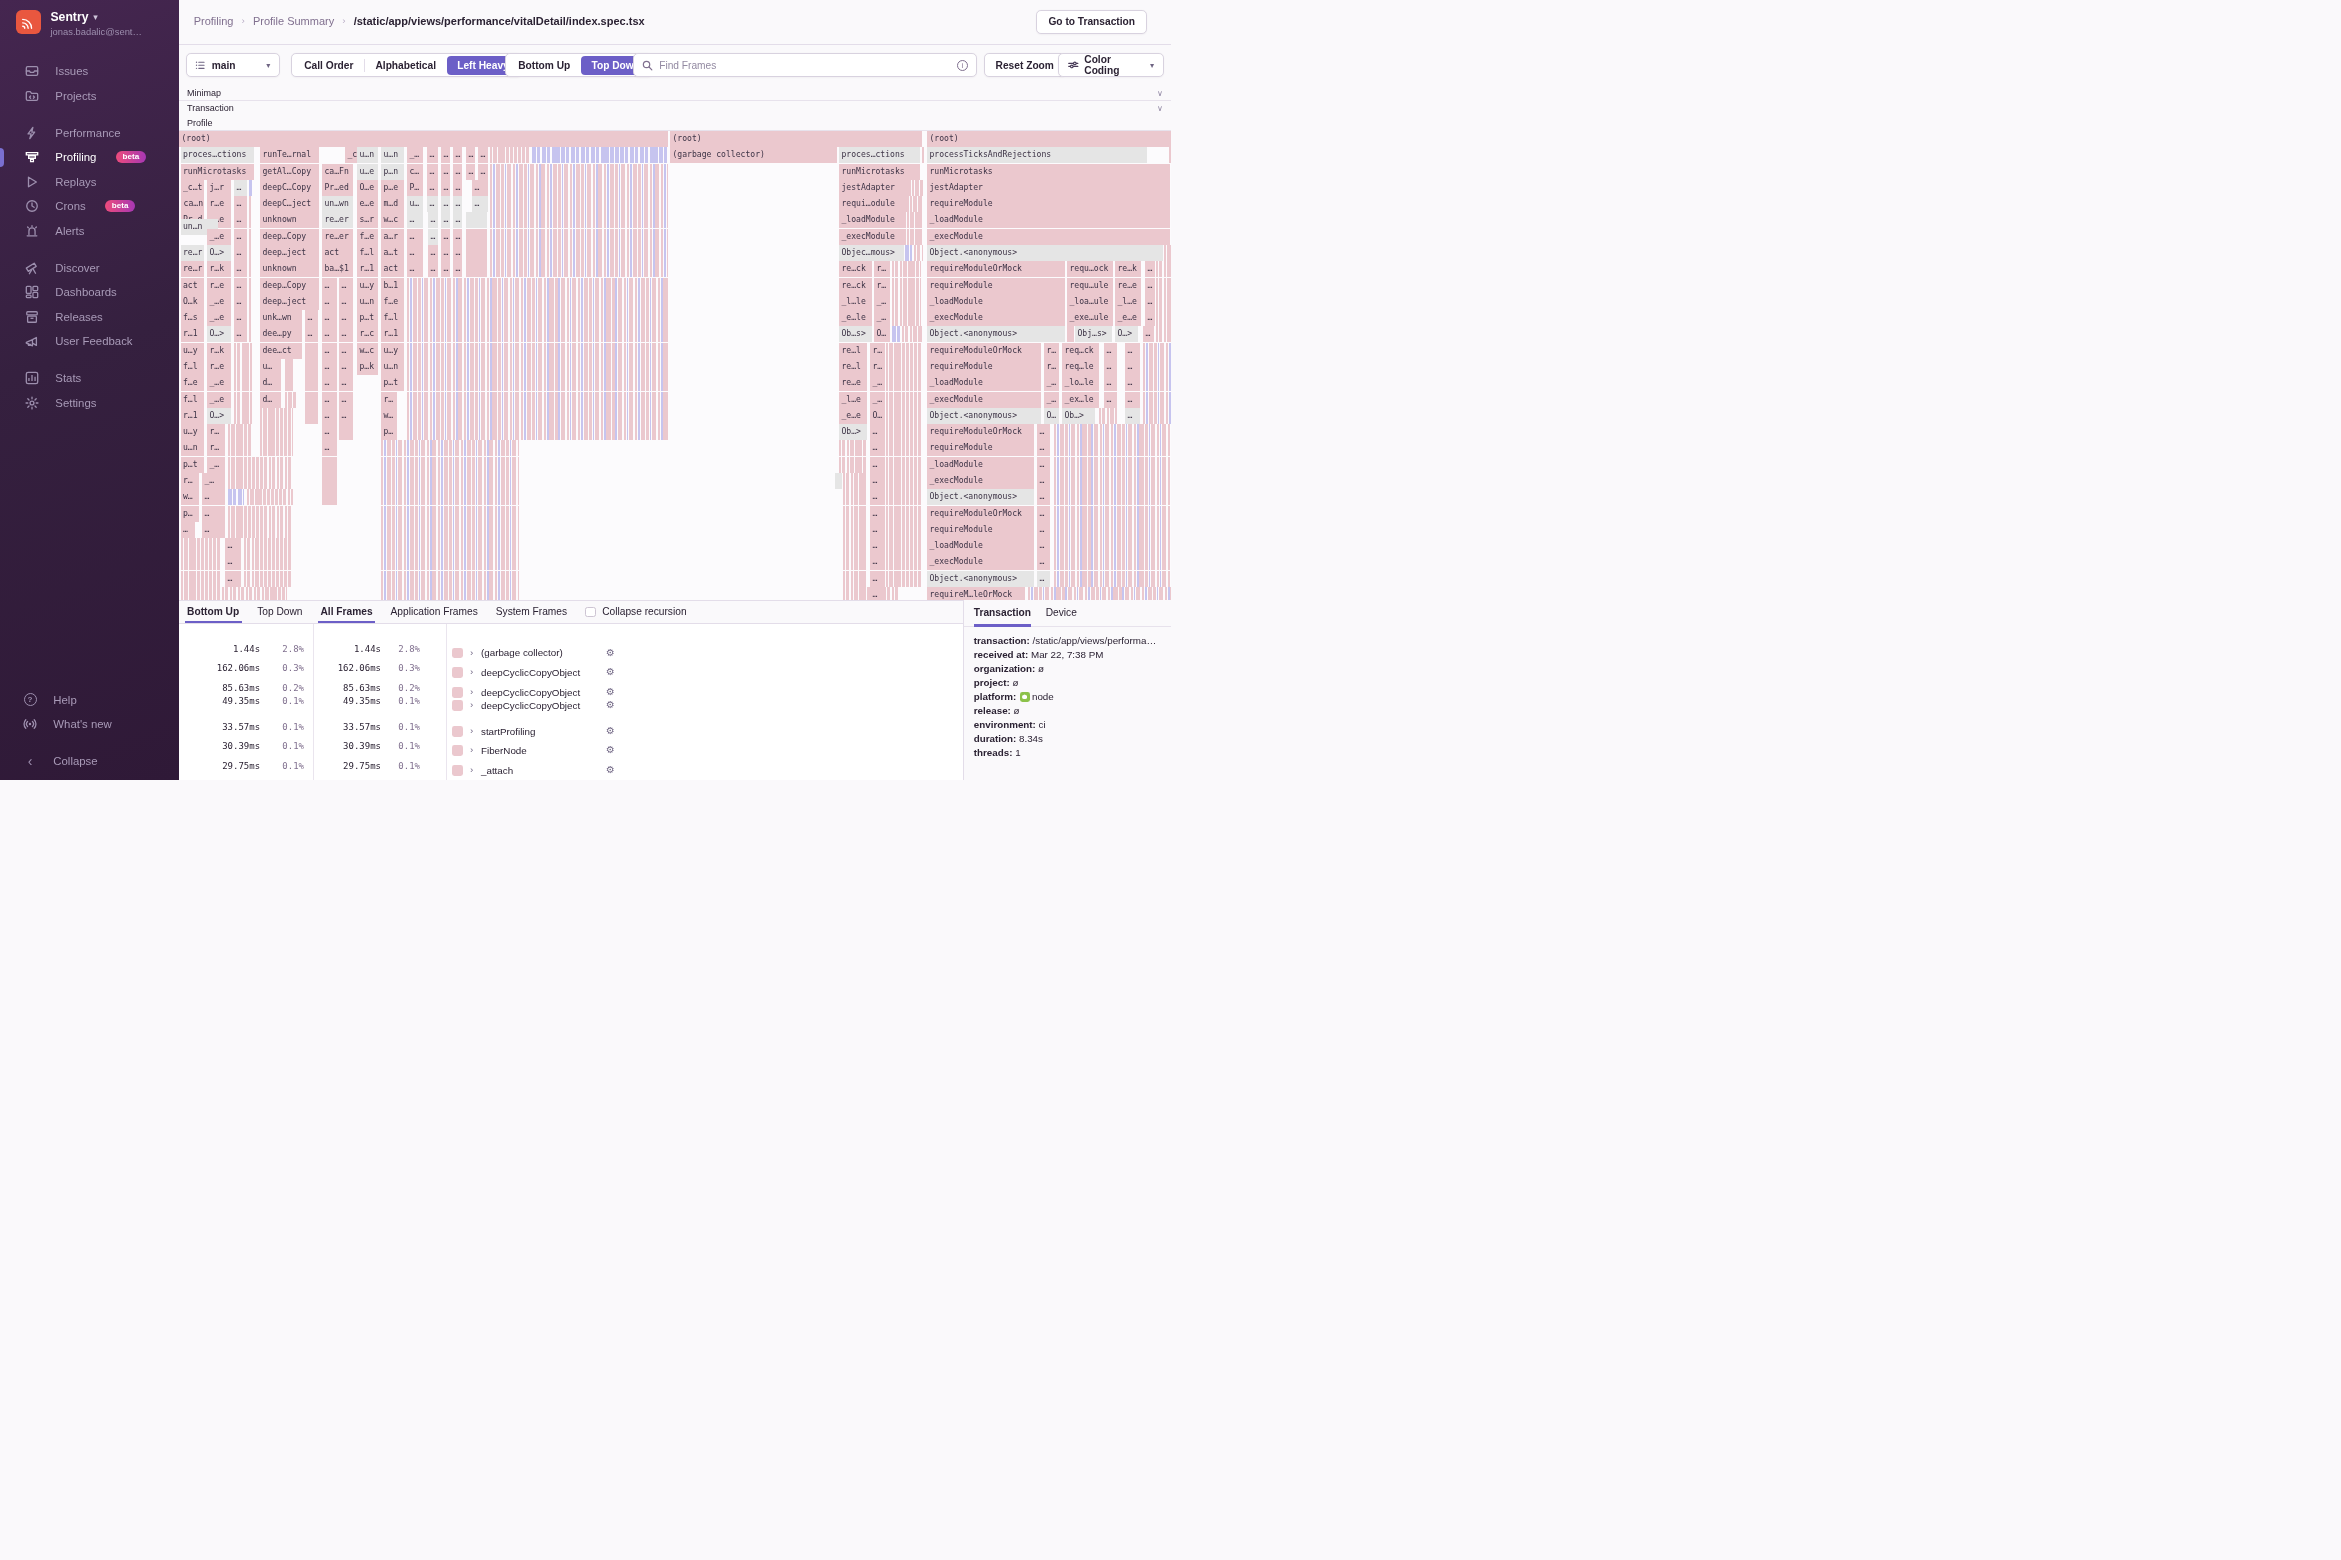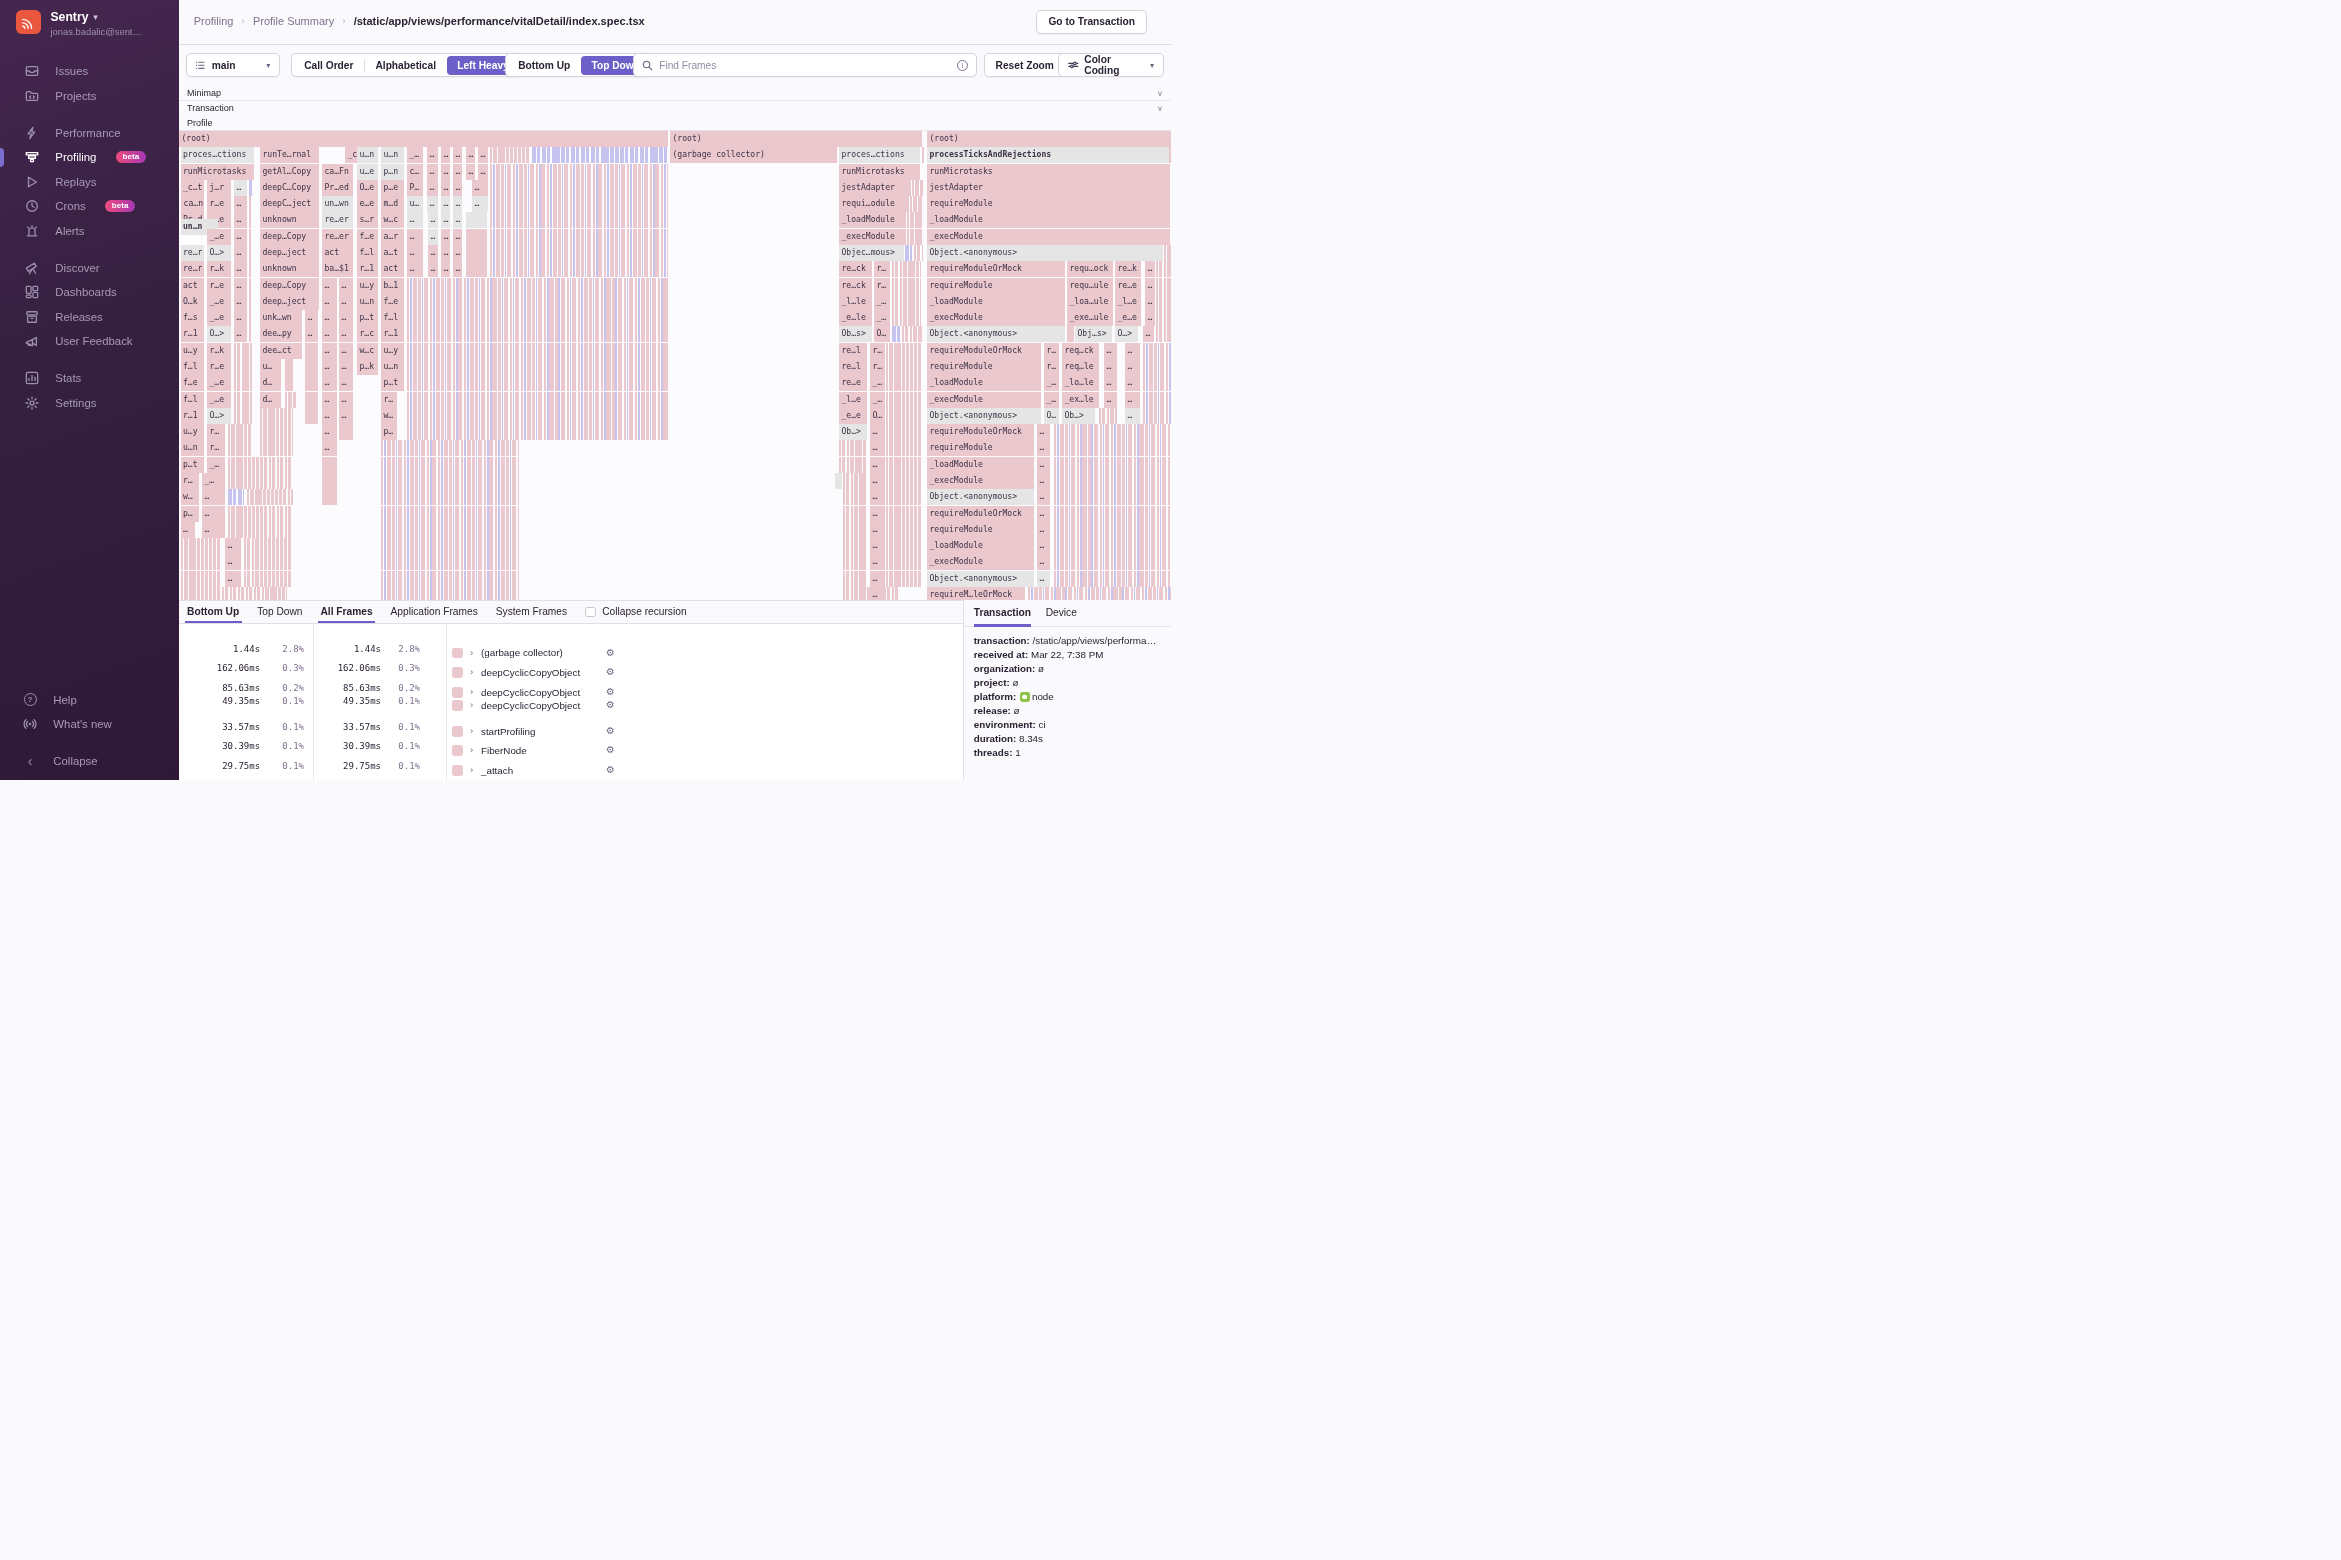--- a/index.html
+++ b/index.html
@@ -367,21 +367,21 @@
       <div class="fcell c-p" style="left: 248px; top: 16.3px; width: 11.4px;">…</div>
       <div class="fcell c-p" style="left: 262px; top: 16.3px; width: 9px;">…</div>
       <div class="fcell c-p" style="left: 274px; top: 16.3px; width: 9px;">…</div>
       <div class="fcell c-p" style="left: 287px; top: 16.3px; width: 9px;">…</div>
       <div class="fcell c-p" style="left: 299px; top: 16.3px; width: 9.8px;">…</div>
       <div class="fcell c-tp" style="left: 311px; top: 16.3px; width: 41px;"></div>
       <div class="fcell c-tv" style="left: 353px; top: 16.3px; width: 135px;"></div>
       <div class="fcell c-p" style="left: 491px; top: 16.3px; width: 167px;">(garbage collector)</div>
       <div class="fcell c-v" style="left: 660px; top: 16.3px; width: 81px;">proces…ctions</div>
       <div class="fcell c-tp" style="left: 743px; top: 16.3px; width: 2.4px;"></div>
-      <div class="fcell c-v" style="left: 748px; top: 16.3px; width: 242px; font-weight: bold;">processTicksAndRejections</div>
+      <div class="fcell c-v" style="left: 748px; top: 16.3px; width: 220px;">processTicksAndRejections</div>
       <div class="fcell c-p" style="left: 990px; top: 16.3px; width: 1.6px;"></div>
       <div class="fcell c-p" style="left: 1.6px; top: 33px; width: 73px;">runMicrotasks</div>
       <div class="fcell c-p" style="left: 81px; top: 33px; width: 59px;">getAl…Copy</div>
       <div class="fcell c-p" style="left: 143px; top: 33px; width: 31px;">ca…Fn</div>
       <div class="fcell c-v" style="left: 178px; top: 33px; width: 21px;">u…e</div>
       <div class="fcell c-v" style="left: 202px; top: 33px; width: 23px;">p…n</div>
       <div class="fcell c-p" style="left: 228px; top: 33px; width: 16.3px;">c…</div>
       <div class="fcell c-p" style="left: 248px; top: 33px; width: 11.4px;">…</div>
       <div class="fcell c-p" style="left: 262px; top: 33px; width: 9px;">…</div>
       <div class="fcell c-p" style="left: 274px; top: 33px; width: 9px;">…</div>
@@ -438,21 +438,21 @@
       <div class="fcell c-v" style="left: 228px; top: 81px; width: 16.3px;">…</div>
       <div class="fcell c-v" style="left: 249px; top: 81px; width: 9.8px;">…</div>
       <div class="fcell c-v" style="left: 262px; top: 81px; width: 9px;">…</div>
       <div class="fcell c-v" style="left: 274px; top: 81px; width: 9px;">…</div>
       <div class="fcell c-v" style="left: 287px; top: 81px; width: 21px;"></div>
       <div class="fcell c-tm" style="left: 311px; top: 81px; width: 178px;"></div>
       <div class="fcell c-p" style="left: 660px; top: 81px; width: 67px;">_loadModule</div>
       <div class="fcell c-tp" style="left: 728px; top: 81px; width: 15.5px;"></div>
       <div class="fcell c-p" style="left: 748px; top: 81px; width: 241px;">_loadModule</div>
       <div class="fcell c-tp" style="left: 989px; top: 81px; width: 2.4px;"></div>
-      <div class="fcell c-v" style="left: 1.6px; top: 88px; width: 37px; font-weight: bold;">un…n</div>
+      <div class="fcell c-v" style="left: 1.6px; top: 88px; width: 37px;">un…n</div>
       <div class="fcell c-p" style="left: 28px; top: 98px; width: 24.4px;">_…e</div>
       <div class="fcell c-p" style="left: 55px; top: 98px; width: 13px;">…</div>
       <div class="fcell c-tp" style="left: 70px; top: 98px; width: 3.3px;"></div>
       <div class="fcell c-p" style="left: 81px; top: 98px; width: 59px;">deep…Copy</div>
       <div class="fcell c-p" style="left: 143px; top: 98px; width: 31px;">re…er</div>
       <div class="fcell c-p" style="left: 178px; top: 98px; width: 21px;">f…e</div>
       <div class="fcell c-p" style="left: 202px; top: 98px; width: 23px;">a…r</div>
       <div class="fcell c-p" style="left: 228px; top: 98px; width: 16.3px;">…</div>
       <div class="fcell c-v" style="left: 249px; top: 98px; width: 9.8px;">…</div>
       <div class="fcell c-p" style="left: 262px; top: 98px; width: 9px;">…</div>

